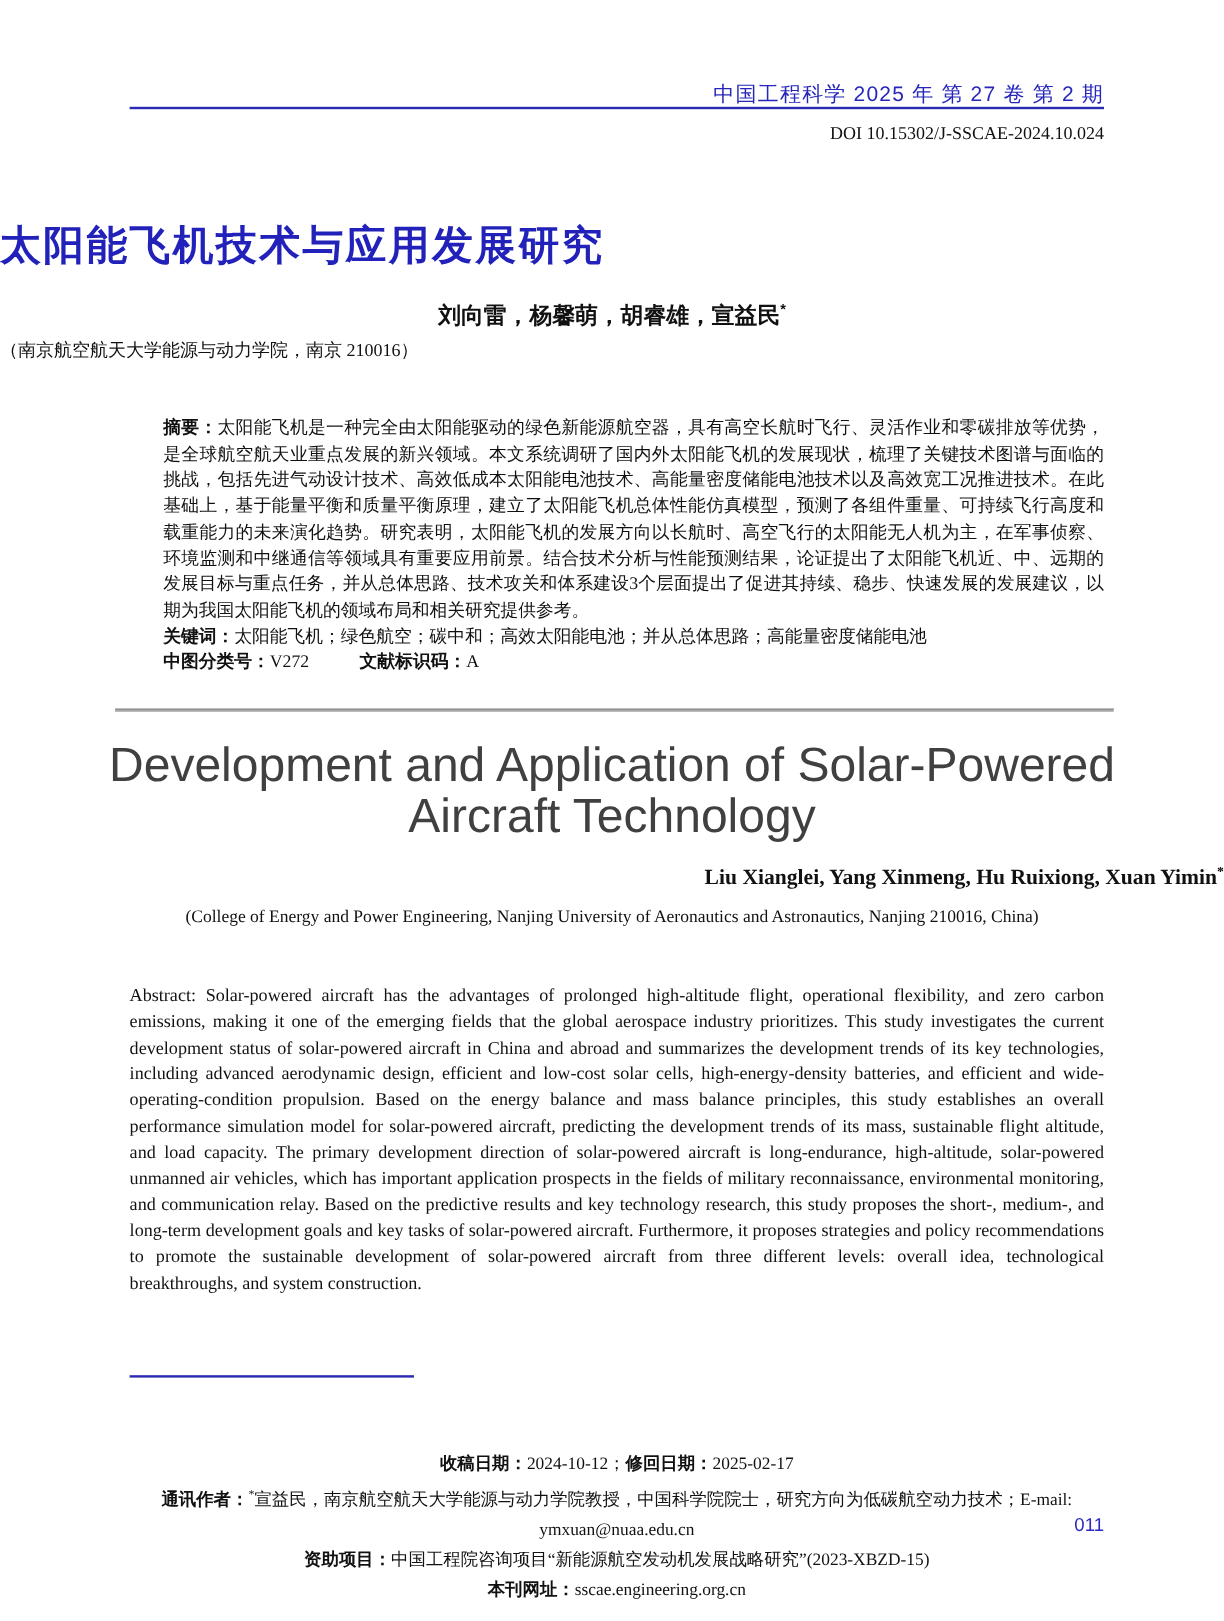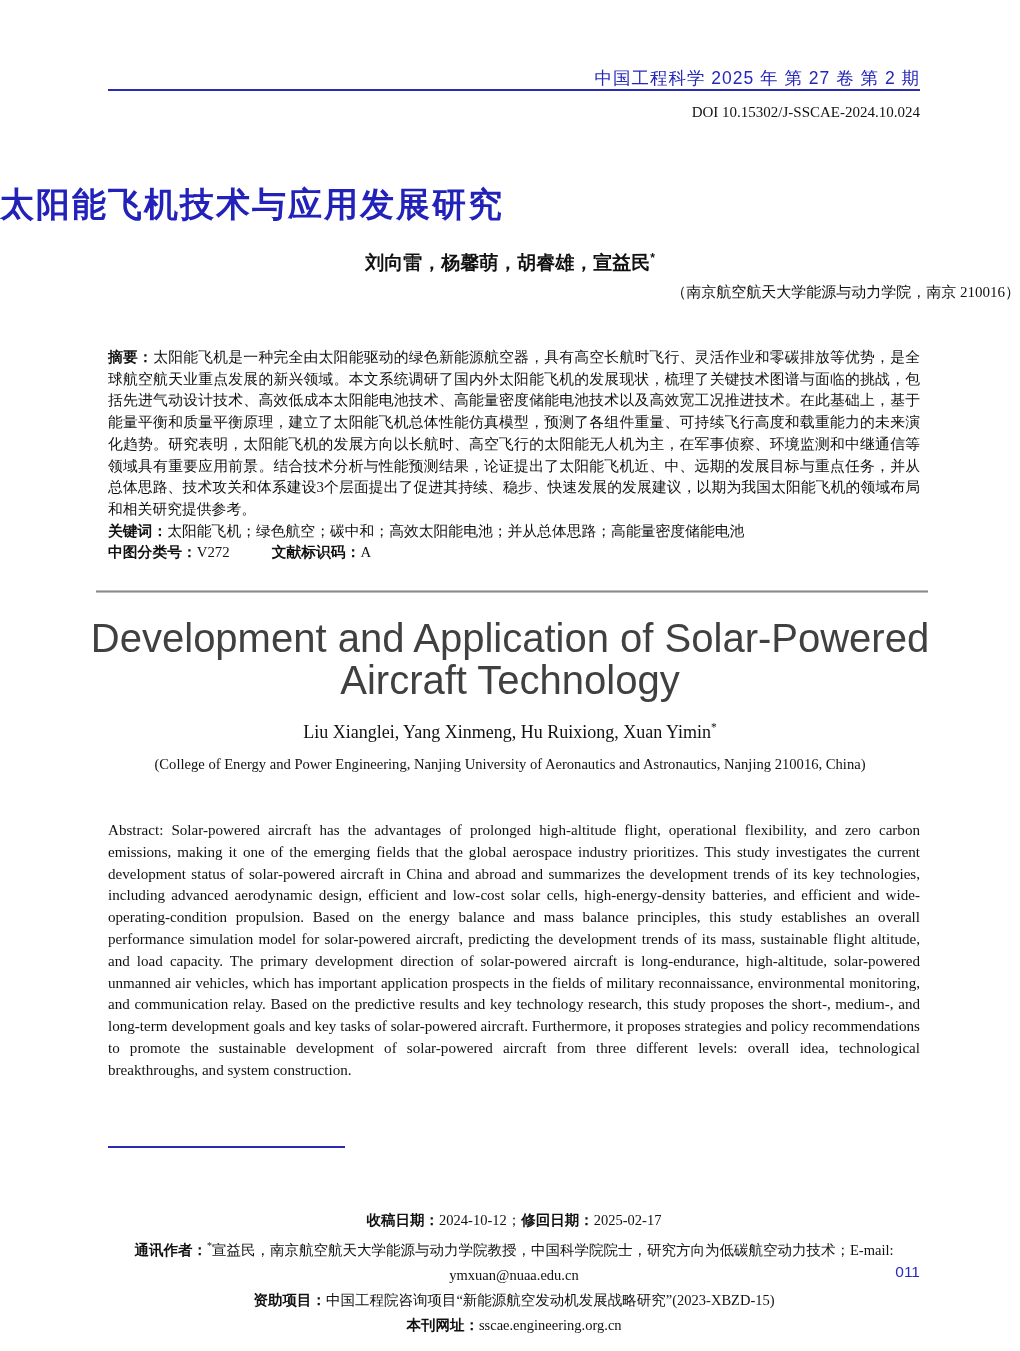--- a/index.html
+++ b/index.html
@@ -35,29 +35,29 @@
     letter-spacing:2px;
   }
   .cn-authors {
     position:absolute; top:250px; left:0; width:100%;
     text-align:center; font-size:19px; font-weight:bold;
     font-family:"Liberation Sans","DejaVu Sans",sans-serif;
   }
   .cn-authors sup { font-size:12px; }
   .cn-affiliation {
     position:absolute; top:283px; left:0; width:100%;
-    text-align:right; font-size:15px;
+    text-align:left; font-size:15px;
   }
 
   
   .cn-block {
     position:absolute; top:347px; left:108px; width:812px;
     font-size:14.8px; line-height:21.7px;
   }
-  .cn-block p { text-align:justify; text-justify:inter-ideograph; }
+  .cn-block p { text-align:justify; text-justify:inter-ideograph;margin-left:28px; }
   .label-cn {
     font-weight:bold;
     font-family:"Liberation Sans","DejaVu Sans",sans-serif;
   }
   .clc-gap { display:inline-block; width:42px; }
 
   .mid-rule {
     position:absolute; top:590px; left:96px; right:92px;
     height:3px; background:#8a8a8a;
     border-top:1px solid #bdbdbd; border-bottom:1px solid #bdbdbd;
@@ -65,21 +65,21 @@
 
   
   .en-title {
     position:absolute; top:617px; left:0; width:100%;
     text-align:center; color:#404040;
     font-family:"Liberation Sans","DejaVu Sans",sans-serif;
     font-size:40px; line-height:42px; font-weight:400;
   }
   .en-authors {
     position:absolute; top:721px; left:0; width:100%;
-    text-align:center; font-size:18px; font-weight:normal;
+    text-align:right; font-size:18px; font-weight:bold;
   }
   .en-authors sup { font-size:11.5px; }
   .en-affiliation {
     position:absolute; top:756px; left:0; width:100%;
     text-align:center; font-size:14.6px;
   }
 
   
   .en-block {
     position:absolute; top:820px; left:108px; width:812px;

